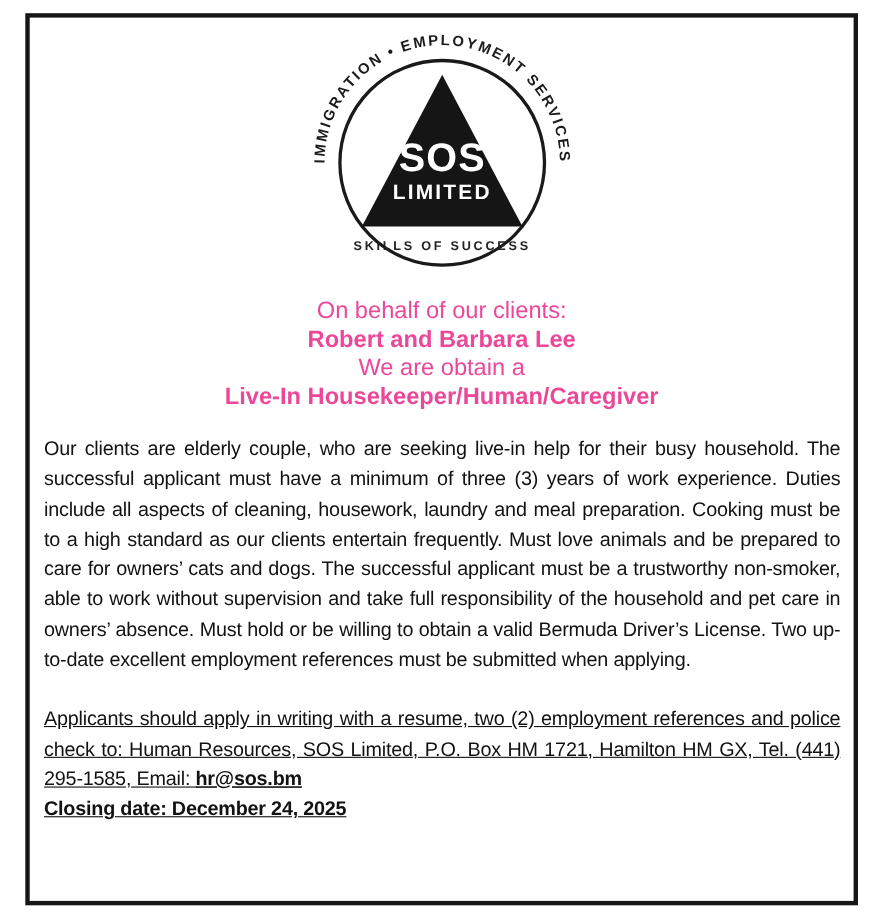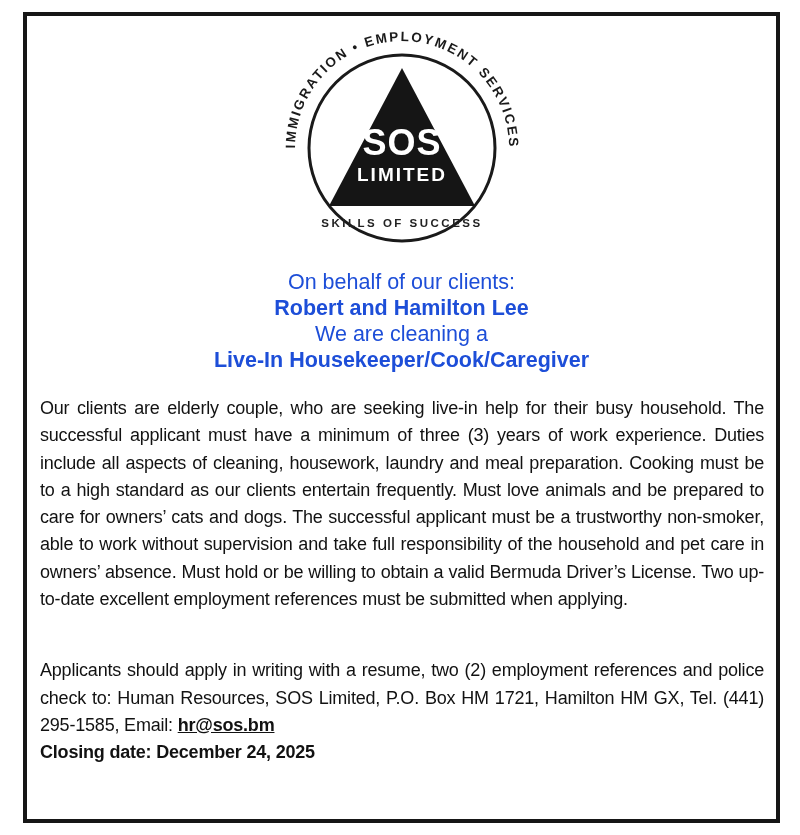--- a/index.html
+++ b/index.html
@@ -24,32 +24,32 @@
   }
   .logo-wrap {
     width: 250px;
     margin: 8px auto 0 auto;
   }
   .logo-wrap svg { display: block; }
   .intro {
     text-align: center;
     font-size: 21.5px;
     line-height: 26px;
-    color: #1d4ed8;
+    color: #ec4899;
   }
   .intro .bold-line { font-weight: bold; }
   .body-text {
     font-size: 18px;
     line-height: 27.3px;
     letter-spacing: -0.2px;
     text-align: justify;
     margin: 22px 12px 0 13px;
     color: #121212;
   }
-  .body-text.second { margin-top: 44px; }
+  .body-text.second { margin-top: 27px; text-decoration: underline; }
   .email {
     font-weight: bold;
     text-decoration: underline;
     color: #121212;
   }
   .closing-line {
     font-weight: bold;
     text-align: right;
   }
 </style>
@@ -80,23 +80,23 @@
       </text>
 
       <text text-anchor="middle" fill="#1a1a1a" font-family="Liberation Sans, DejaVu Sans, sans-serif" font-size="13.5" font-weight="bold" letter-spacing="2">
         <textPath href="#arcBottom" startOffset="50%">• PROFESSIONAL DEVELOPMENT •</textPath>
       </text>
     </svg>
   </div>
 
   <div class="intro">
     <div>On behalf of our clients:</div>
-    <div class="bold-line">Robert and Hamilton Lee</div>
-    <div>We are cleaning a</div>
-    <div class="bold-line">Live-In Housekeeper/Cook/Caregiver</div>
+    <div class="bold-line">Robert and Barbara Lee</div>
+    <div>We are obtain a</div>
+    <div class="bold-line">Live-In Housekeeper/Human/Caregiver</div>
   </div>
 
   <p class="body-text">Our clients are elderly couple, who are seeking live-in help for their busy household. The successful applicant must have a minimum of three (3) years of work experience. Duties include all aspects of cleaning, housework, laundry and meal preparation. Cooking must be to a high standard as our clients entertain frequently. Must love animals and be prepared to care for owners’ cats and dogs. The successful applicant must be a trustworthy non-smoker, able to work without supervision and take full responsibility of the household and pet care in owners’ absence. Must hold or be willing to obtain a valid Bermuda Driver’s License. Two up-to-date excellent employment references must be submitted when applying.</p>
 
   <p class="body-text second"><span>Applicants should apply in writing with a resume, two (2) employment references and police check to: Human Resources, SOS Limited, P.O. Box HM 1721, Hamilton HM GX, Tel. (441) 295-1585, Email: </span><span class="email">hr@sos.bm</span><br>
     <span class="closing-line">Closing date: December 24, 2025</span>
   </p>
 
 </div>
 

